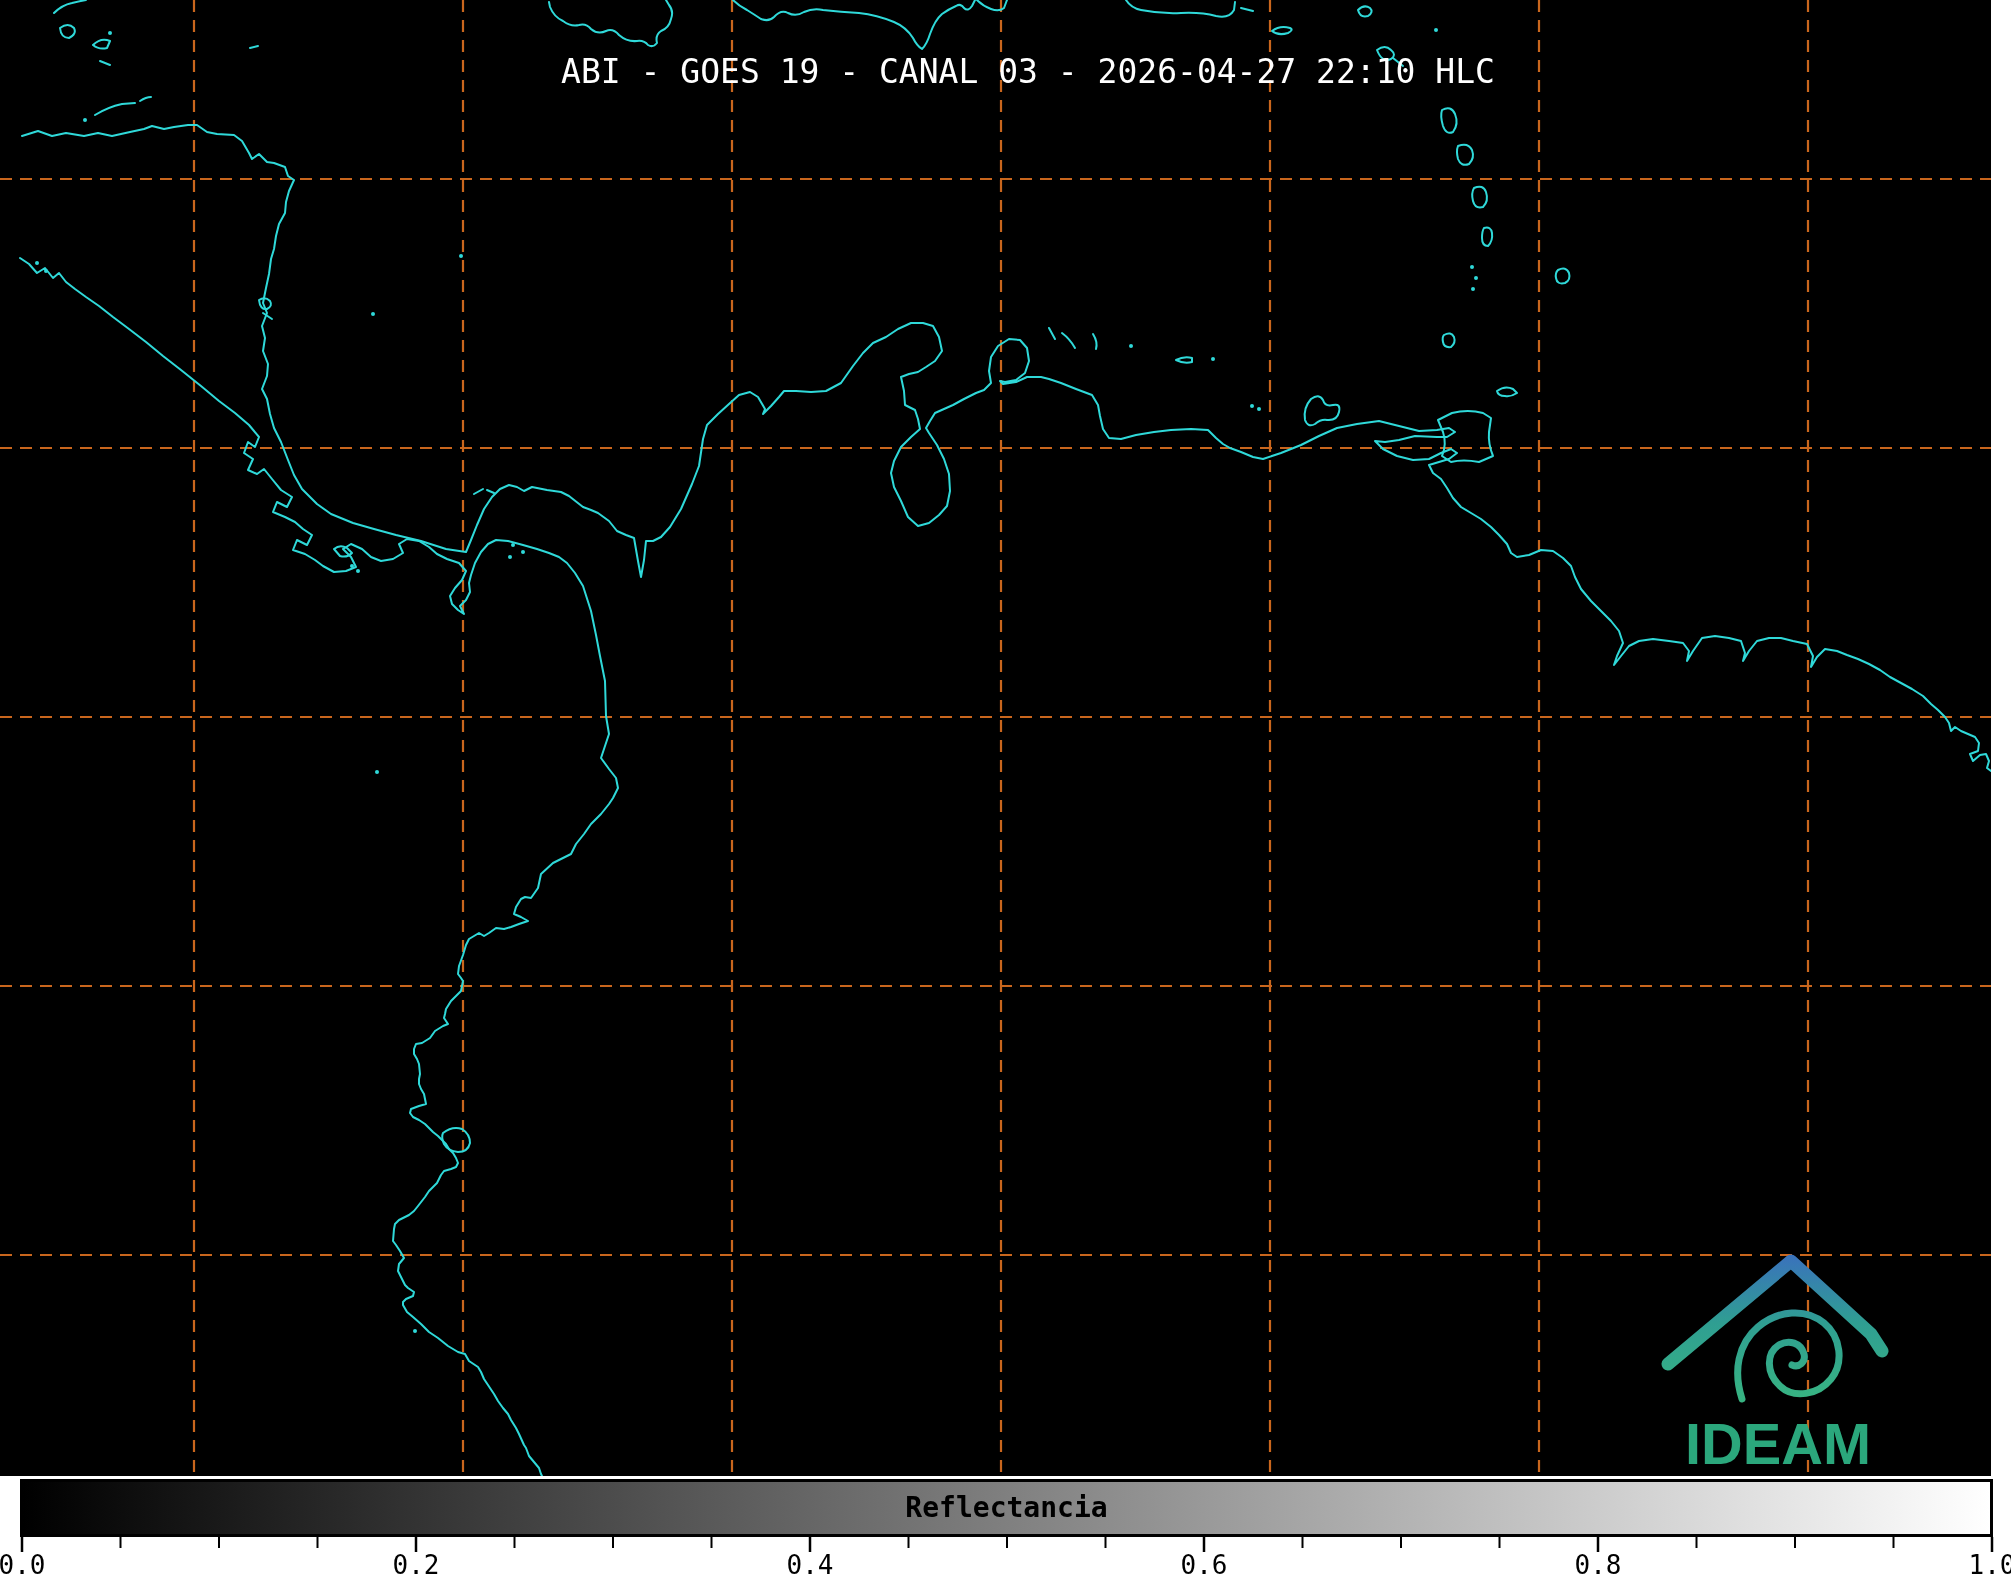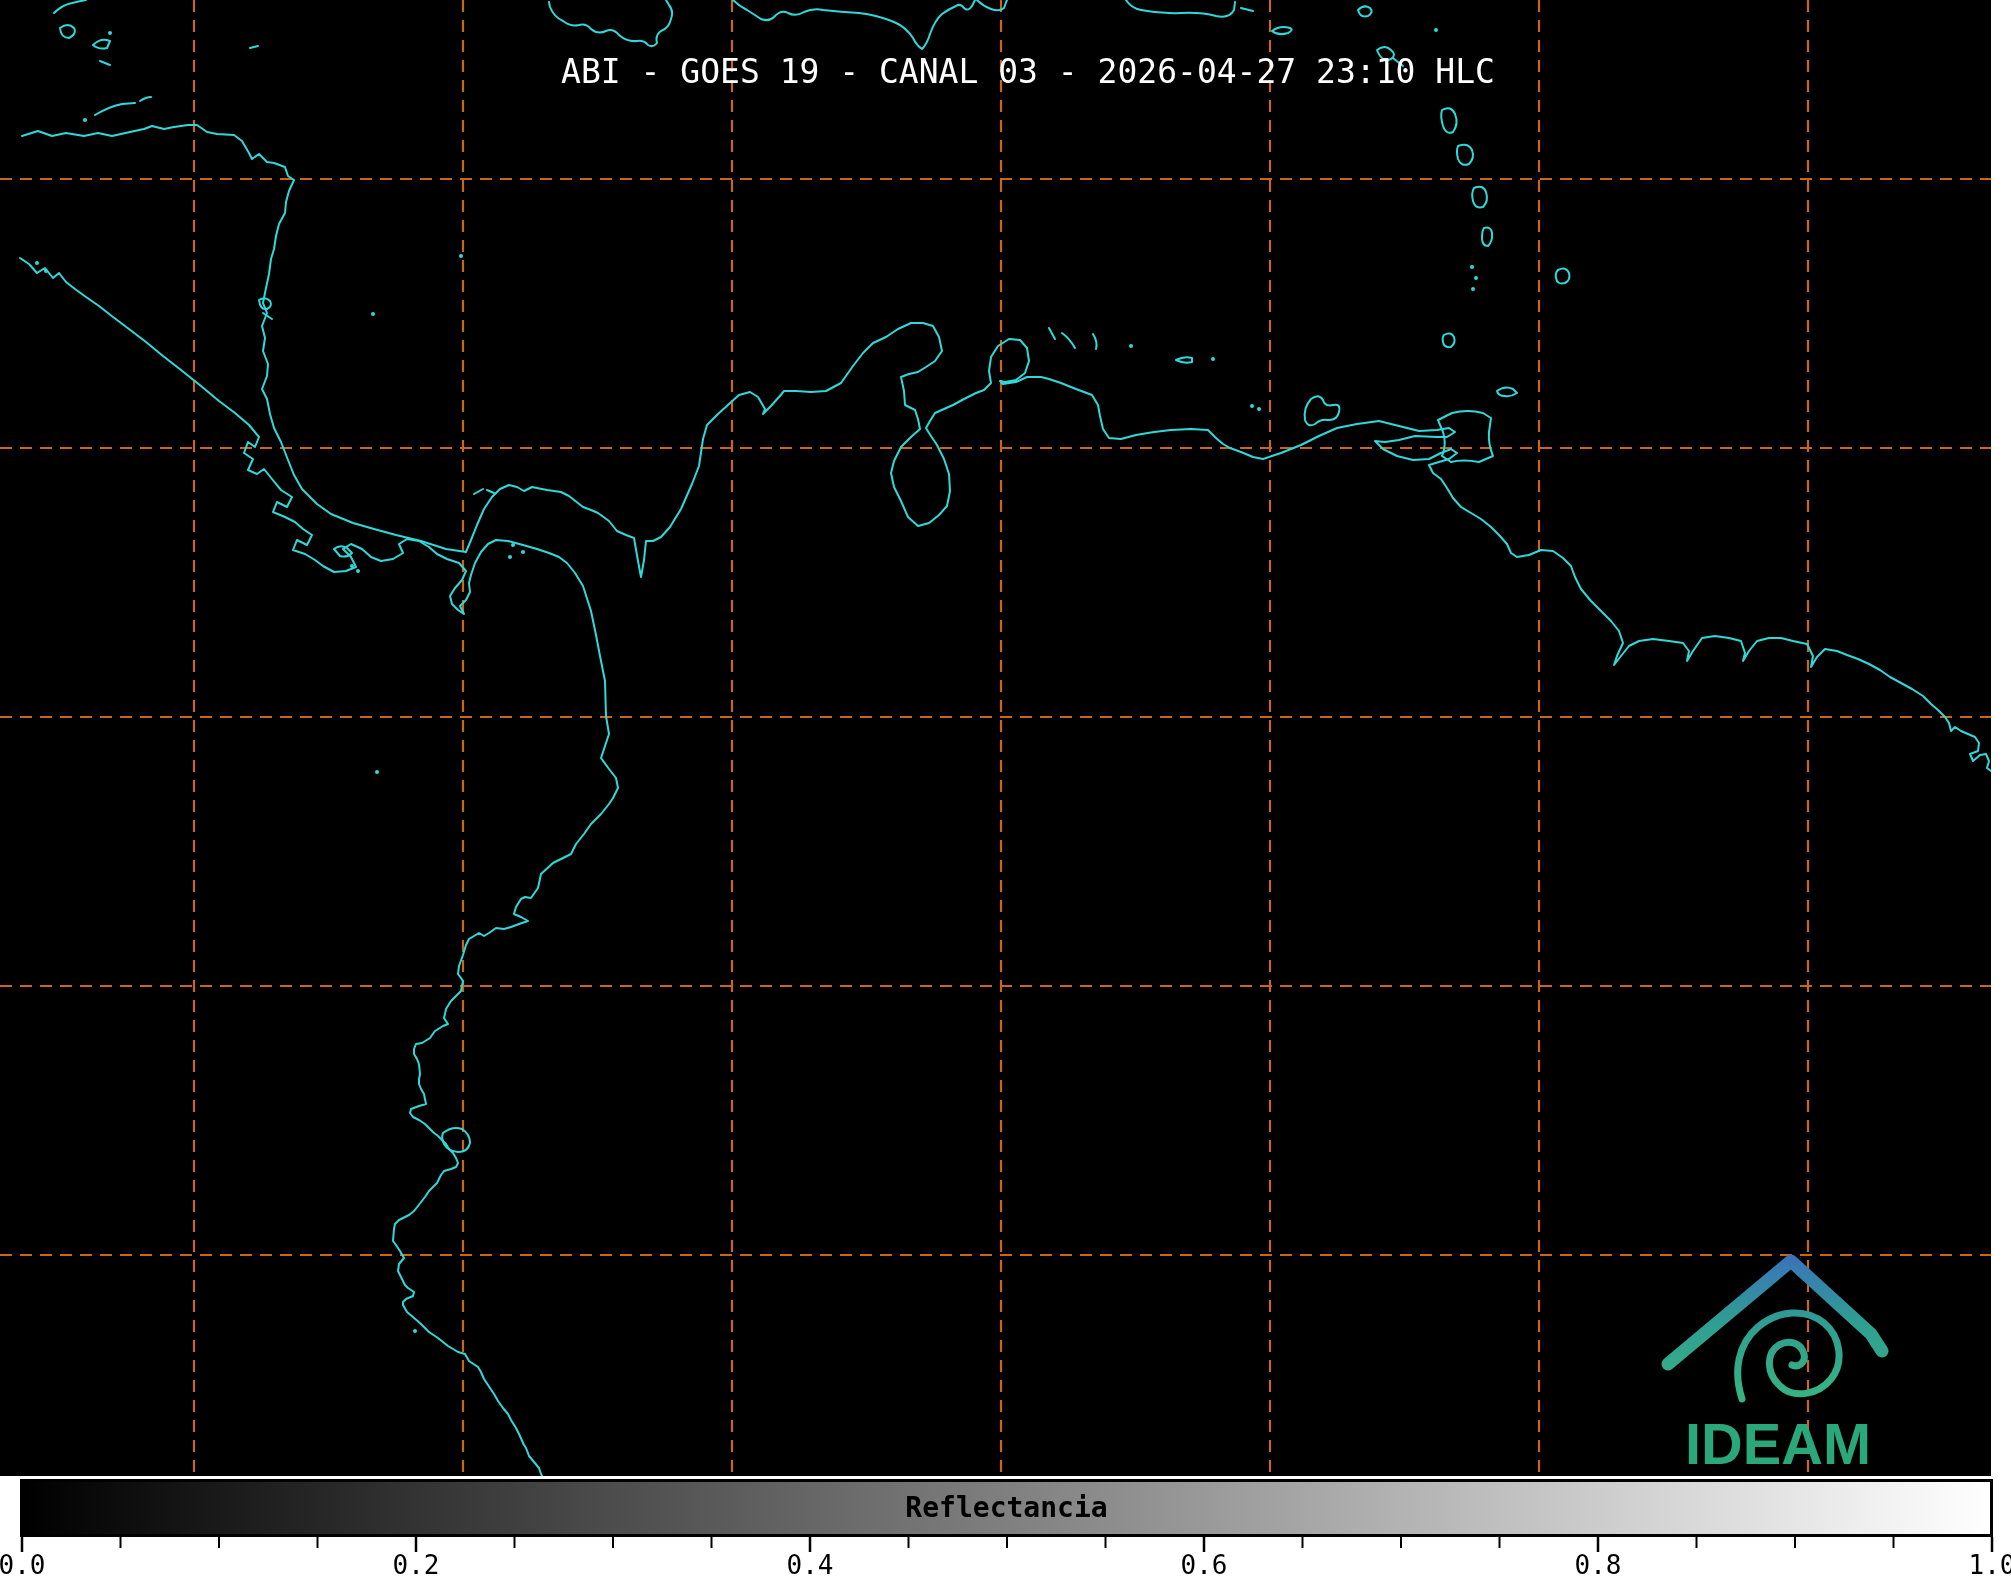--- a/index.html
+++ b/index.html
@@ -91,21 +91,21 @@
           <circle cx="1472" cy="267" r="2" class="speck"></circle>
           <circle cx="1476" cy="278" r="2" class="speck"></circle>
           <circle cx="1473" cy="289" r="2" class="speck"></circle>
           <circle cx="1131" cy="346" r="2" class="speck"></circle>
           <circle cx="1213" cy="359" r="2" class="speck"></circle>
           <circle cx="1252" cy="406" r="2" class="speck"></circle>
           <circle cx="1259" cy="409" r="2" class="speck"></circle>
           <circle cx="110" cy="33" r="2" class="speck"></circle>
         </g>
     </svg>
-    <div class="map-title">ABI - GOES 19 - CANAL 03 - 2026-04-27 23:10 HLC</div>
+    <div class="map-title">ABI - GOES 19 - CANAL 03 - 2026-04-27 22:10 HLC</div>
   </div>
 
   <svg id="logo-svg" width="2011" height="1577" viewBox="0 0 2011 1577">
     <defs>
       <linearGradient id="logoGrad" gradientUnits="userSpaceOnUse" x1="1775" y1="1255" x2="1775" y2="1405">
         <stop offset="0" stop-color="#3a72bc"></stop>
         <stop offset="0.45" stop-color="#2f9e92"></stop>
         <stop offset="1" stop-color="#38b581"></stop>
       </linearGradient>
     </defs>

